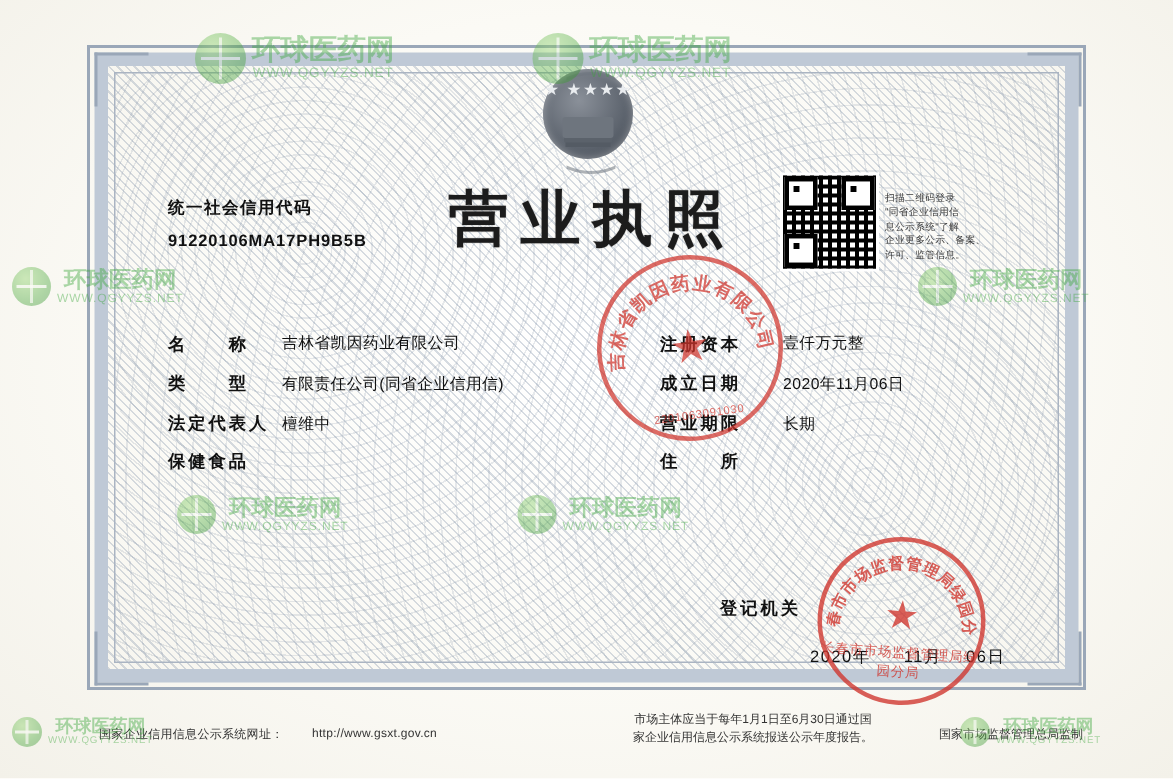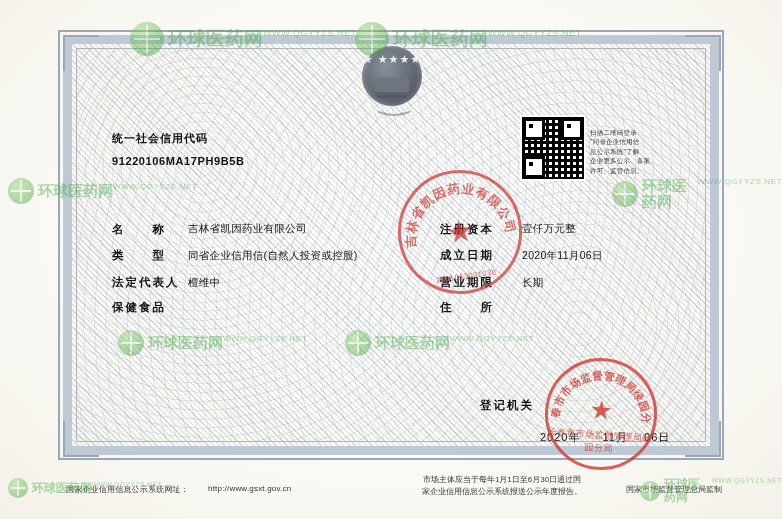--- a/index.html
+++ b/index.html
@@ -201,21 +201,21 @@
     width:26px;height:26px;border-radius:50%;
     background:radial-gradient(circle at 35% 30%,#8fd36b,#4aa83c 60%,#2f8a2b 100%);
     position:relative;flex:none;
   }
   .wm .globe:before{
     content:"";position:absolute;left:3px;top:12px;width:20px;height:2px;background:rgba(255,255,255,.85);
   }
   .wm .globe:after{
     content:"";position:absolute;left:12px;top:2px;width:2px;height:22px;background:rgba(255,255,255,.7);
   }
-  .wm .txt{display:flex;flex-direction:row;line-height:1.05;}
+  .wm .txt{display:flex;flex-direction:column;line-height:1.05;align-items:center;}
   .wm .txt b{font-size:15px;color:#3aa63a;font-weight:bold;letter-spacing:0;}
   .wm .txt span{font-size:8px;color:#3aa63a;letter-spacing:.6px;}
   .wm.small .globe{width:20px;height:20px;}
   .wm.small .globe:before{left:2px;top:9px;width:16px;}
   .wm.small .globe:after{left:9px;top:2px;height:16px;}
   .wm.small .txt b{font-size:12px;}
   .wm.small .txt span{font-size:6.5px;}
   .wm.big .globe{width:34px;height:34px;}
   .wm.big .globe:before{left:4px;top:16px;width:26px;}
   .wm.big .globe:after{left:16px;top:3px;height:28px;}
@@ -238,20 +238,21 @@
   <div class="corner br"></div>
   <div class="guilloche"></div>
 
   <div class="emblem">
     <div class="disc"></div>
     <div class="stars">★ ★★★★</div>
     <div class="gate"></div>
     <div class="wheat"></div>
   </div>
 
+  <div class="title">营业执照</div>
 
   <div class="qr">
     <div class="cells">
       <div class="fp a">
           <i></i>
         </div>
       <div class="fp b">
           <i></i>
         </div>
       <div class="fp c">
@@ -265,21 +266,21 @@
 企业更多公示、备案、
 许可、监管信息。</div>
 
   <div class="code-label">统一社会信用代码</div>
   <div class="code-val">91220106MA17PH9B5B</div>
 
   <div class="lbl" style="left:112px;top:222px;text-align:right;">名　　称</div>
   <div class="val" style="left:188px;top:222px;width:210px;">吉林省凯因药业有限公司</div>
 
   <div class="lbl" style="left:112px;top:248px;">类　　型</div>
-  <div class="val" style="left:188px;top:249px;width:215px;">同省企业信用信(自然人投资或控股)</div>
+  <div class="val" style="left:188px;top:249px;width:215px;">有限责任公司(同省企业信用信)</div>
 
   <div class="lbl" style="left:112px;top:275px;">法定代表人</div>
   <div class="val" style="left:188px;top:276px;">檀维中</div>
 
   <div class="lbl" style="left:112px;top:300px;">保健食品</div>
 
   <div class="lbl" style="left:440px;top:222px;">注册资本</div>
   <div class="val" style="left:522px;top:222px;">壹仟万元整</div>
 
   <div class="lbl" style="left:440px;top:248px;">成立日期</div>

